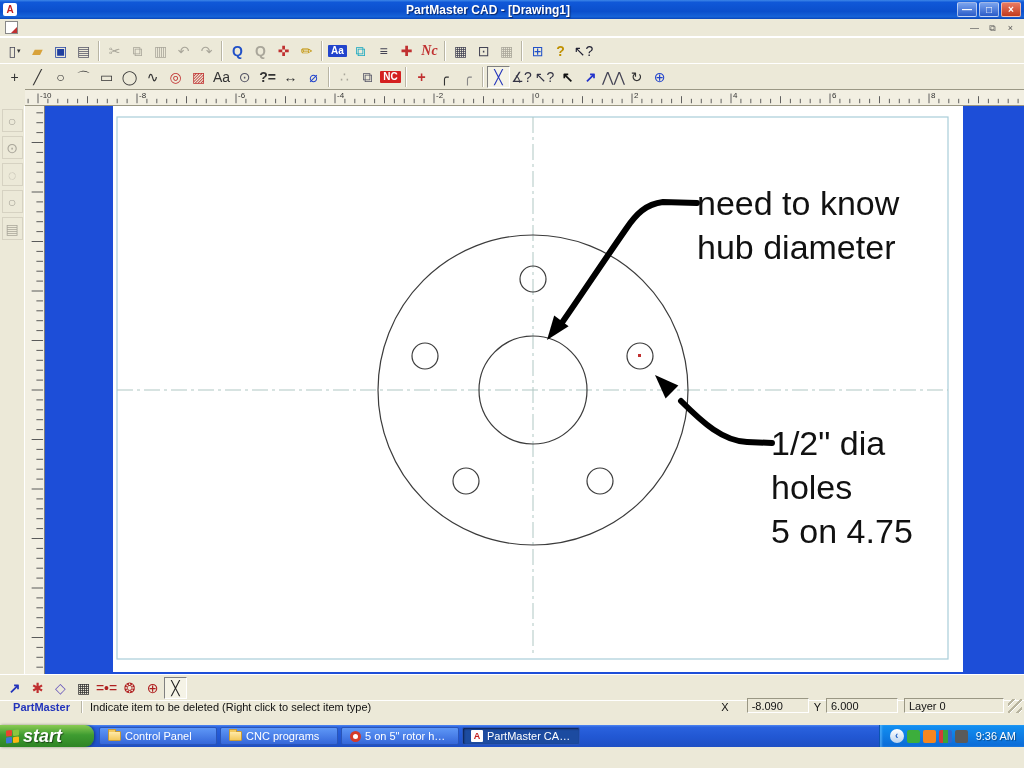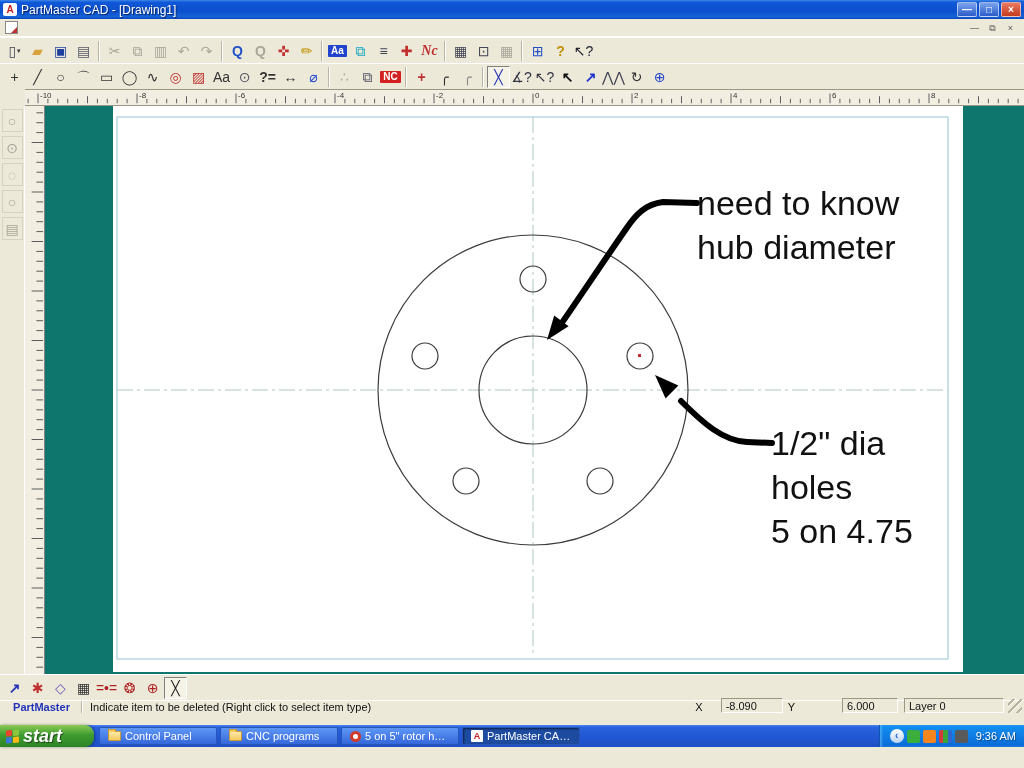--- a/index.html
+++ b/index.html
@@ -4,21 +4,21 @@
 <style>
   html,body{margin:0;padding:0;background:#444;}
   *{box-sizing:border-box;}
   .screen{width:1024px;height:768px;position:relative;overflow:hidden;
     font-family:"Liberation Sans",sans-serif;background:#ECE9D8;display:flex;flex-direction:column;}
   
   .titlebar{height:19px;display:flex;align-items:center;padding:0 3px;
     background:linear-gradient(180deg,#3D87E8 0%,#1058D8 12%,#0B4FCC 60%,#1763D8 88%,#0A45B8 100%);}
   .appicon{width:14px;height:13px;background:#fff;border-radius:2px;color:#C22020;
     font-weight:bold;font-size:10px;line-height:13px;text-align:center;margin-right:4px;}
-  .title{flex:1;color:#fff;font-weight:normal;font-size:12px;text-shadow:1px 1px 1px rgba(0,0,30,.6);white-space:nowrap;}
+  .title{flex:1;color:#fff;font-weight:bold;font-size:12px;text-shadow:1px 1px 1px rgba(0,0,30,.6);white-space:nowrap;text-align:center;}
   .wb{width:20px;height:15px;margin-left:2px;border-radius:2px;border:1px solid rgba(255,255,255,.55);
     background:linear-gradient(180deg,#7BA4EE,#2A5CC8);color:#fff;font-size:10px;line-height:13px;
     text-align:center;font-weight:bold;}
   .wb.close{background:linear-gradient(180deg,#E97B62,#C33B1E);}
   
   .menubar{height:18px;display:flex;align-items:center;background:#ECE9D8;border-bottom:1px solid #fff;padding:0 2px;}
   .docicon{width:13px;height:13px;background:#fff;border:1px solid #888;margin:0 3px;position:relative;}
   .docicon::after{content:"";position:absolute;right:0;bottom:0;width:0;height:0;
     border-left:6px solid transparent;border-bottom:6px solid #C03030;}
   .menu-item{font-size:11px;color:#111;padding:2px 8px;}
@@ -39,21 +39,21 @@
   
   .rulerrow{height:17px;display:flex;background:#ECE9D8;}
   .rcorner{width:25px;height:17px;background:#ECE9D8;}
   #hruler{width:999px;height:17px;background:#F2EFE2;border-top:1px solid #9a9784;border-bottom:1px solid #9a9784;}
   
   .main{height:568px;display:flex;}
   .leftcol{width:25px;background:#ECE9D8;display:flex;flex-direction:column;align-items:center;
     padding-top:3px;gap:4px;border-right:1px solid #fff;}
   .leftcol .tbtn{width:21px;height:23px;border:1px solid #d6d2c2;background:#ECE9D8;}
   #vruler{width:20px;height:568px;background:#F2EFE2;border-right:1px solid #808080;}
-  .canvas{flex:1;position:relative;background:#0f766e;}
+  .canvas{flex:1;position:relative;background:#1d4ed8;}
   .canvas svg{position:absolute;left:0;top:0;width:100%;height:100%;}
   
   .xybar{gap:2px;}
   .xylabel{font-size:11px;margin:0 4px 0 6px;color:#111;}
   .xyinput{width:158px;height:17px;border:1px solid #7F9DB9;font-size:11px;padding:0 3px;
     font-family:"Liberation Sans",sans-serif;background:#fff;}
   #xybtns{display:flex;margin-left:12px;}
   
   .statusbar{height:20px;display:flex;align-items:flex-end;background:#ECE9D8;border-top:1px solid #fff;
     font-size:11px;color:#111;padding:12px 2px;}
@@ -536,21 +536,21 @@
       </div>
     </div>
 
 
   <div class="statusbar">
     <span class="sb-app">PartMaster</span>
     <span class="sb-msg">Indicate item to be deleted (Right click to select item type)</span>
     <span class="sb-lbl">X</span>
     <span class="sb-box" style="width:62px;margin-left:13px;">-8.090</span>
     <span class="sb-lbl">Y</span>
-    <span class="sb-box" style="width:56px;margin-left:42px;">6.000</span>
+    <span class="sb-box" style="width:72px;">6.000</span>
     <span class="sb-box" style="width:100px;margin-left:6px;">Layer 0</span>
     <span class="sb-grip"></span>
   </div>
 
   <div class="taskbar">
     <div class="startbtn">
       <span class="flag">
         <span class="fr"></span>
           <span class="fg2"></span>
           <span class="fb"></span>

